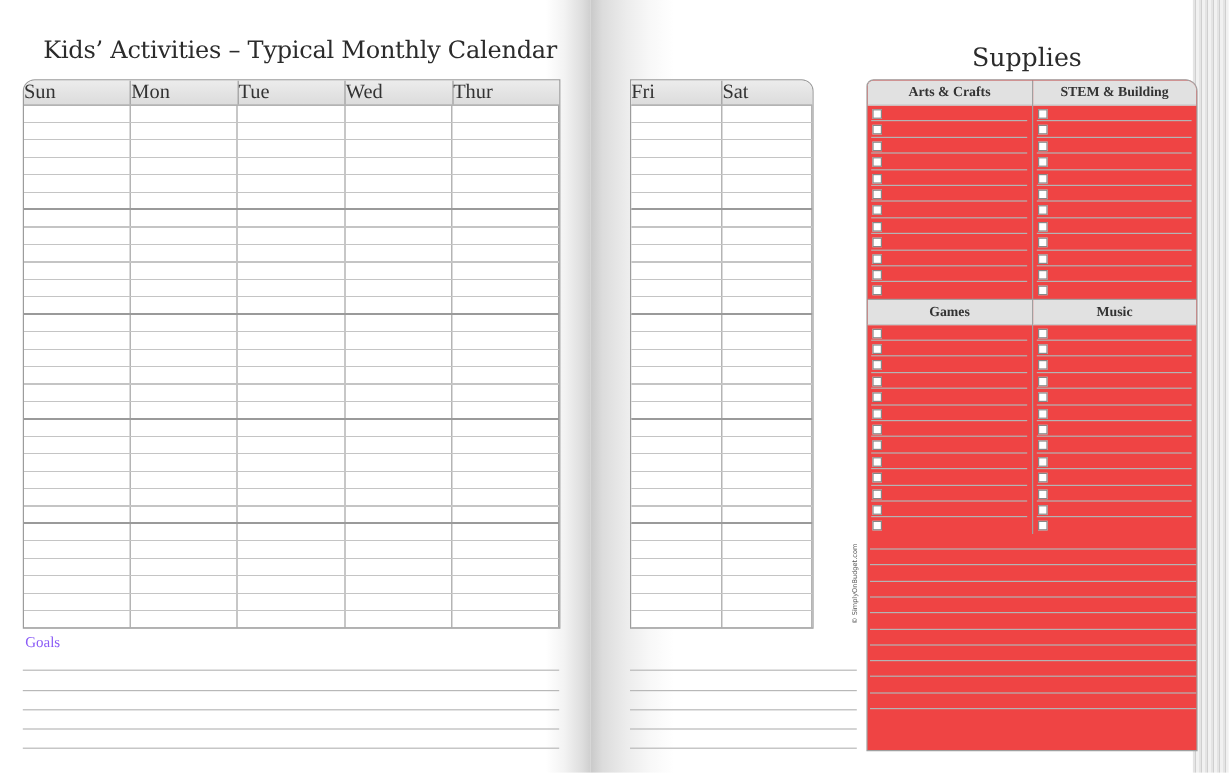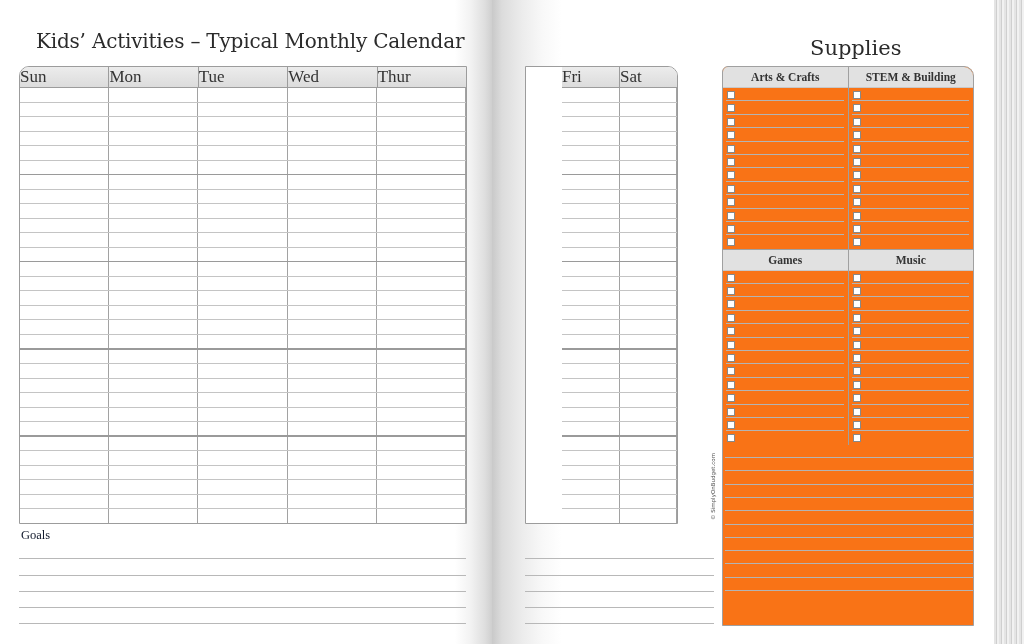--- a/index.html
+++ b/index.html
@@ -17,24 +17,24 @@
   .cal .head div{flex:1;font-size:17px;line-height:20px;color:#333;border-right:1px solid #9c9c9c;font-family:"Liberation Serif",serif;}
   .cal .head div:last-child{border-right:none;}
   .cal .body{position:relative;display:flex;height:436px;}
   .cal .col{flex:1;border-right:1px solid #a2a2a2;position:relative;}
   .cal .col:last-child{border-right:none;}
   .cal .lines{position:absolute;left:0;right:0;top:0;bottom:0;pointer-events:none;
     background-image:repeating-linear-gradient(to bottom,transparent 0,transparent 13.53px,#c4c4c4 13.53px,#c4c4c4 14.53px);}
   .cal .weeklines{position:absolute;left:0;right:0;top:0;bottom:0;pointer-events:none;
     background-image:repeating-linear-gradient(to bottom,transparent 0,transparent 85.7px,#9a9a9a 85.7px,#9a9a9a 87.2px);}
   #cal-left{left:19px;top:66px;width:448px;height:458px;border-top-left-radius:10px;overflow:hidden;}
-  #cal-right{left:525px;top:66px;width:153px;height:458px;border-top-right-radius:10px;overflow:hidden;padding-left:36px;}
-  #goals-label{position:absolute;left:21px;top:528px;font-size:12.5px;font-family:"Liberation Serif",serif;color:#0f172a;}
+  #cal-right{left:525px;top:66px;width:153px;height:458px;border-top-right-radius:10px;overflow:hidden;}
+  #goals-label{position:absolute;left:21px;top:528px;font-size:12.5px;font-family:"Liberation Serif",serif;color:#8b5cf6;}
   .ruled{position:absolute;height:1px;background:#b8b8b8;}
-  #supplies-box{position:absolute;left:722px;top:66px;width:252px;height:560px;border:1px solid #a0a0a0;border-top-right-radius:10px;border-top-left-radius:6px;box-sizing:border-box;overflow:hidden;background:#f97316;}
+  #supplies-box{position:absolute;left:722px;top:66px;width:276px;height:560px;border:1px solid #a0a0a0;border-top-right-radius:10px;border-top-left-radius:6px;box-sizing:border-box;overflow:hidden;background:#ef4444;}
   .sup-row{display:flex;}
   .sup-col{flex:1;border-right:1px solid #a0a0a0;box-sizing:border-box;}
   .sup-col:last-child{border-right:none;}
   .sup-head{height:20px;line-height:20px;text-align:center;font-size:11.5px;font-weight:bold;background:#e1e1e1;color:#333;font-family:"Liberation Serif",serif;border-bottom:1px solid #c8c8c8;}
   .sup-item{height:13.4px;position:relative;margin-left:3px;margin-right:4px;border-bottom:1px solid #b4b4b4;box-sizing:border-box;}
   .sup-item:last-child{border-bottom:none;}
   .chk{position:absolute;left:1px;top:3px;width:6px;height:6px;border:1px solid #888;background:#fff;}
   .sec-divider{border-top:1px solid #a0a0a0;}
   #login-head{height:20px;line-height:20px;text-align:center;font-size:13px;background:#e1e1e1;color:#333;border-top:1px solid #a0a0a0;}
   #login-cols{display:flex;height:14px;line-height:14px;font-size:9px;font-weight:bold;color:#333;font-family:"Liberation Serif",serif;margin:0 0 0 2px;border-bottom:1px solid #b4b4b4;}

